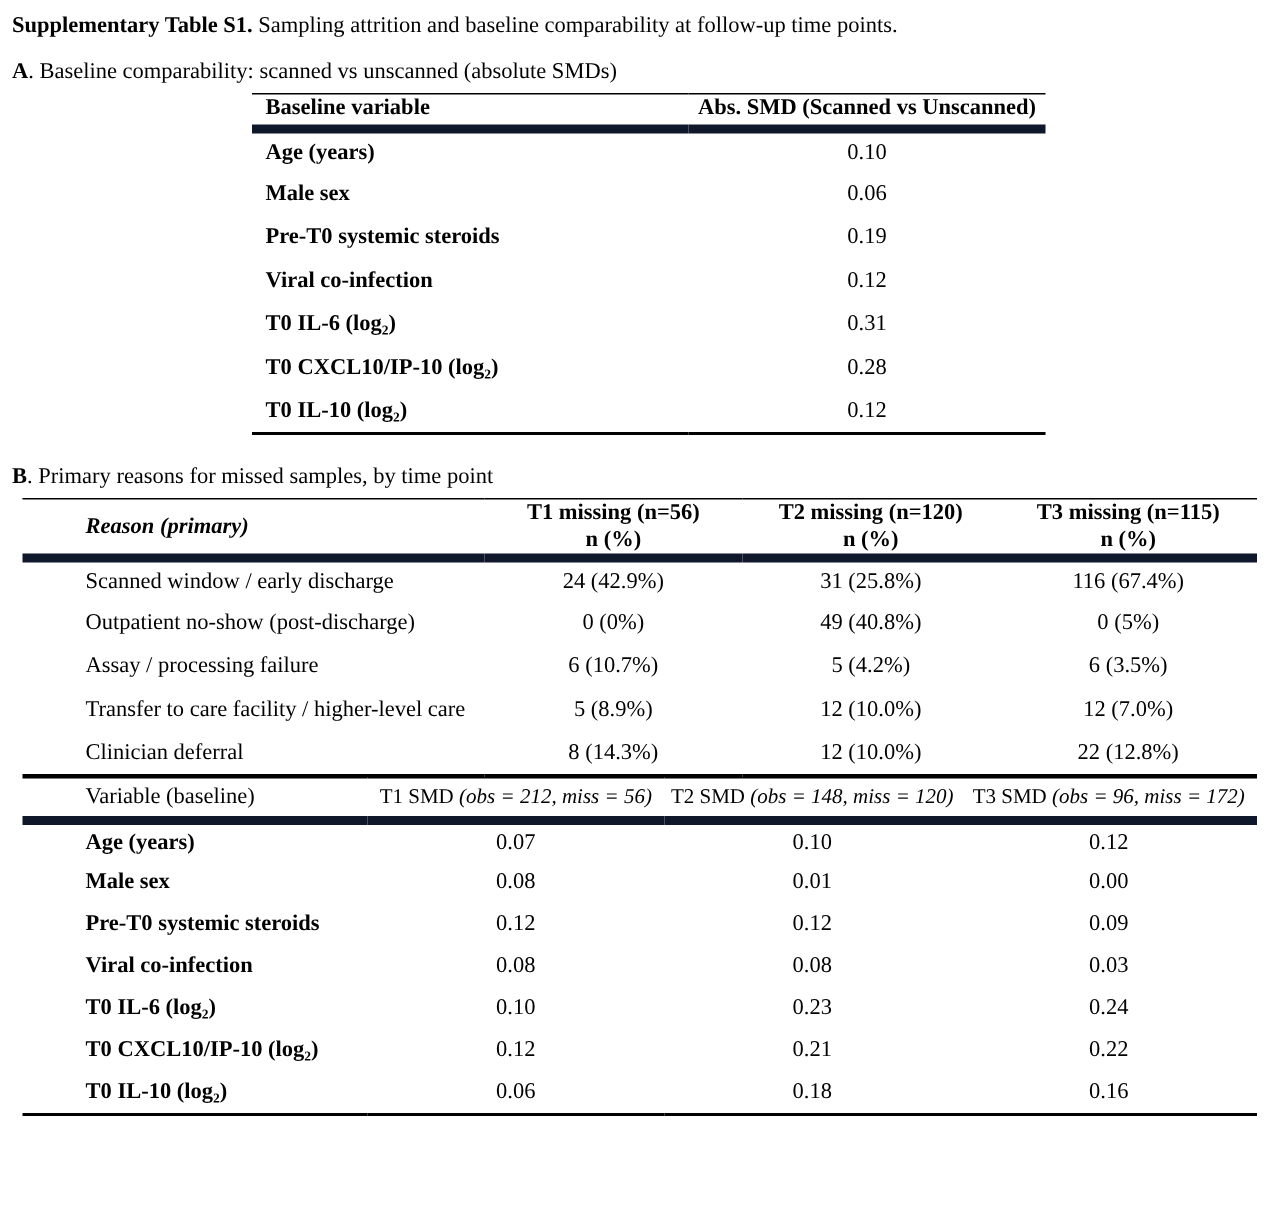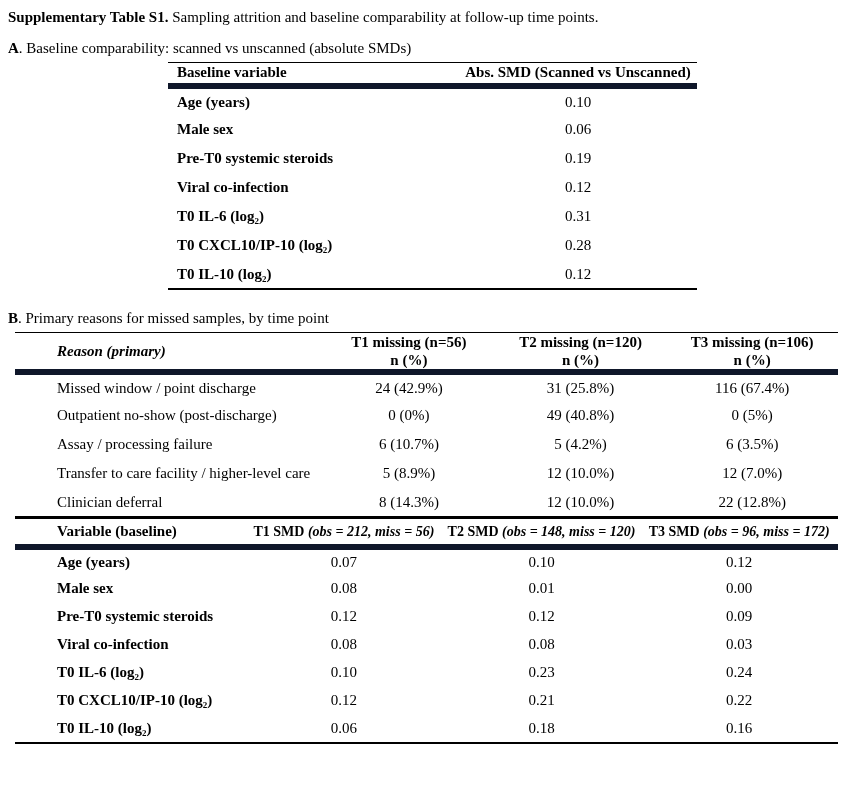--- a/index.html
+++ b/index.html
@@ -57,21 +57,21 @@
   .tableB th { height: 40px; font-weight: bold; }
   .tableB td { height: 29px; }
   .tableB .lbl { padding-left: 42px; }
   .tableB thead .lbl { font-weight: bold; font-style: italic; }
   .hline { display: block; line-height: 1.22; }
 
   
   .tableC { width: 823px; margin-left: 7px; }
   .tableC col.c1 { width: 230px; }
   .tableC col.cd { width: 197.6px; }
-  .tableC th { height: 28px; font-weight: bold; font-size: 14px; }
+  .tableC th { height: 28px; font-weight: normal; font-size: 14px; }
   .tableC td { height: 28px; }
   .tableC .lbl { padding-left: 42px; }
   .tableC tbody .lbl { font-weight: bold; font-size: 15px; }
 </style>
 </head>
 <body>
 
 <div class="doc">
 
   <p class="title"><span class="b">Supplementary Table S1.</span><span> Sampling attrition and baseline comparability at follow-up time points.</span></p>
@@ -135,28 +135,28 @@
         <th class="left lbl">Reason (primary)</th>
         <th class="center">
           <span class="hline">T1 missing (n=56)</span>
           <span class="hline">n (%)</span>
         </th>
         <th class="center">
           <span class="hline">T2 missing (n=120)</span>
           <span class="hline">n (%)</span>
         </th>
         <th class="center">
-          <span class="hline">T3 missing (n=106)</span>
+          <span class="hline">T3 missing (n=115)</span>
           <span class="hline">n (%)</span>
         </th>
       </tr>
     </thead>
     <tbody>
       <tr>
-        <td class="left lbl">Missed window / point discharge</td>
+        <td class="left lbl">Scanned window / early discharge</td>
         <td class="center">24 (42.9%)</td>
         <td class="center">31 (25.8%)</td>
         <td class="center">116 (67.4%)</td>
       </tr>
       <tr>
         <td class="left lbl">Outpatient no-show (post-discharge)</td>
         <td class="center">0 (0%)</td>
         <td class="center">49 (40.8%)</td>
         <td class="center">0 (5%)</td>
       </tr>

